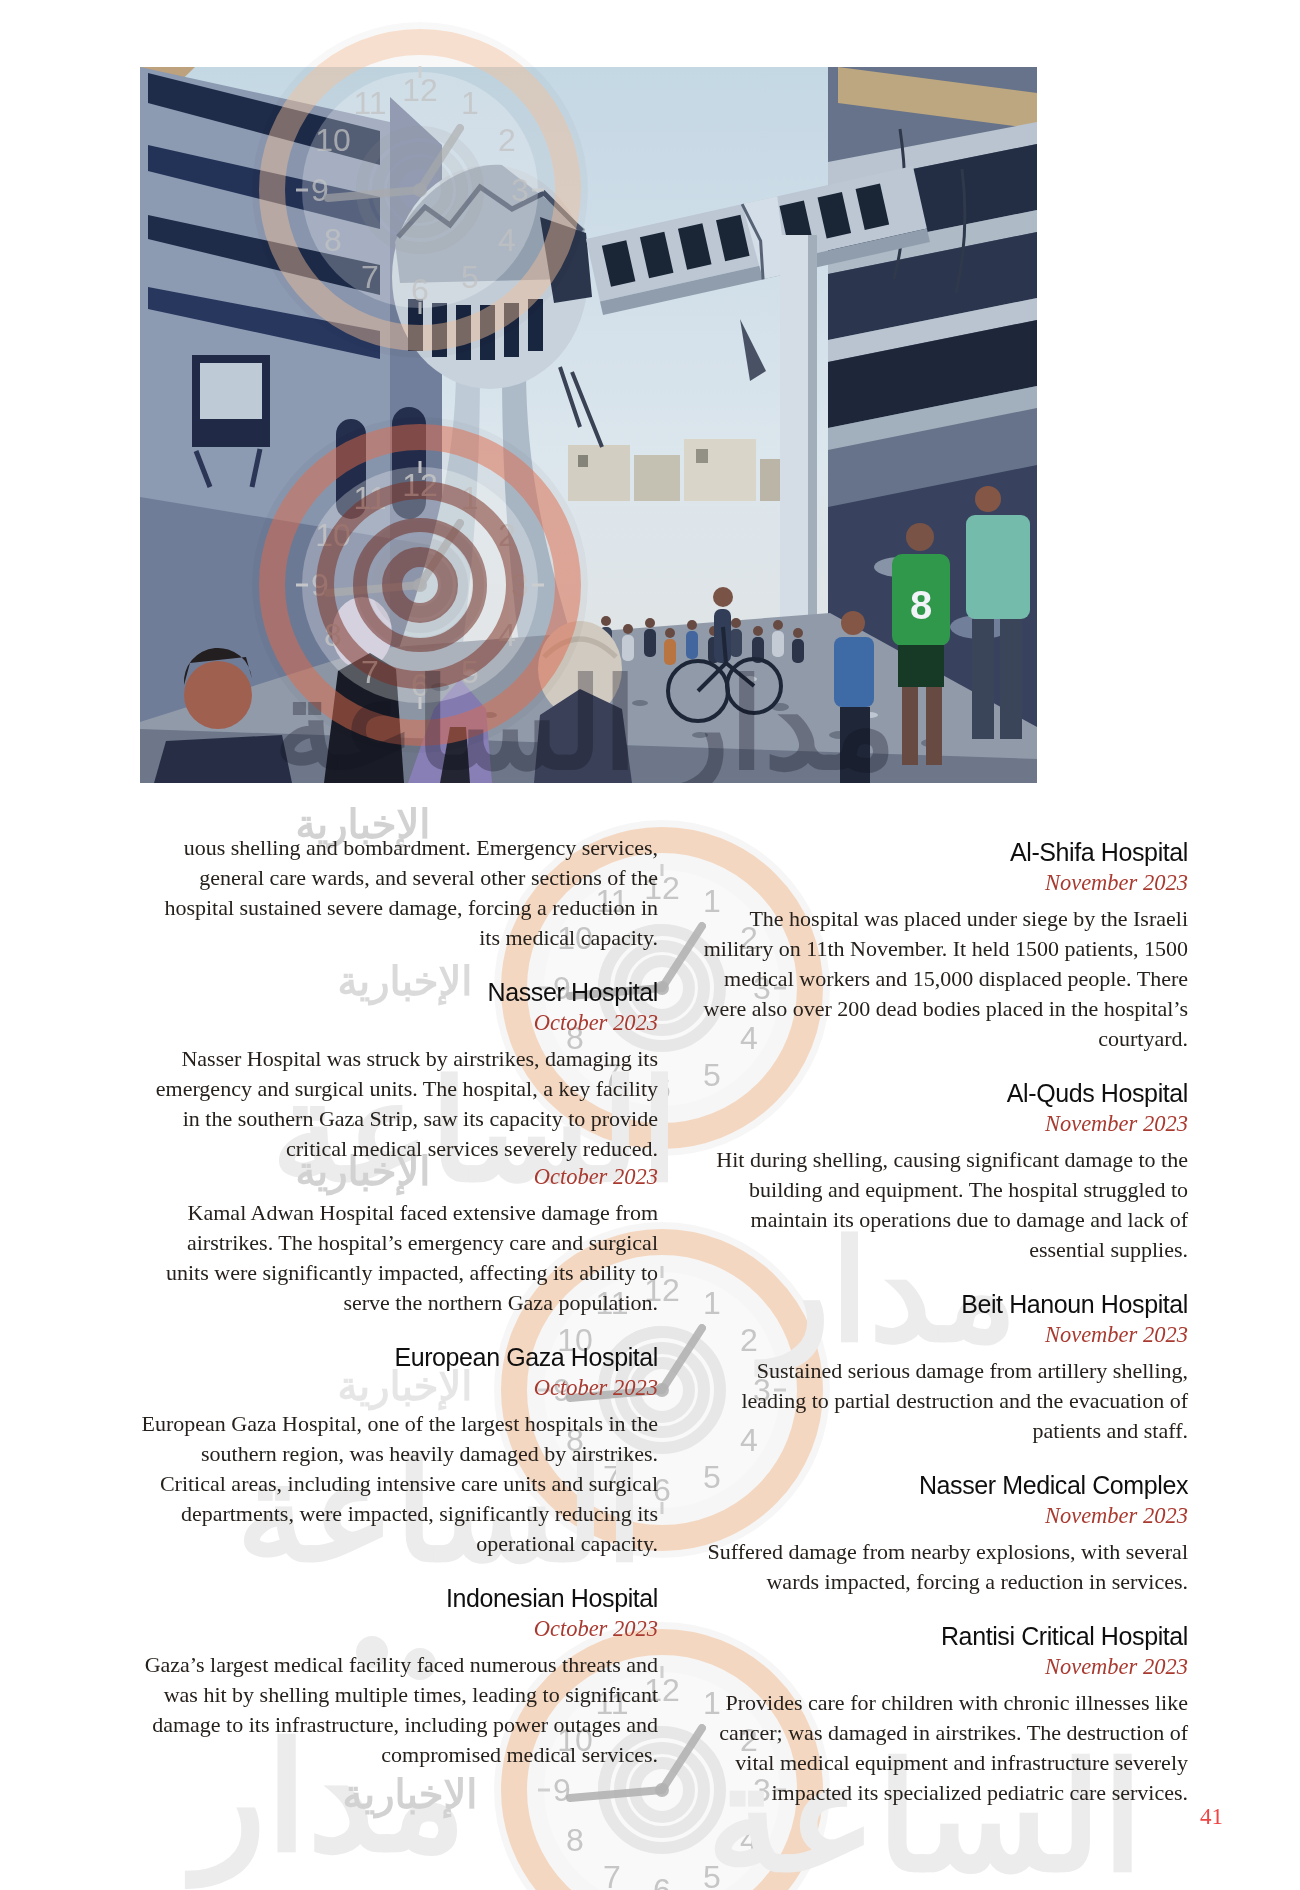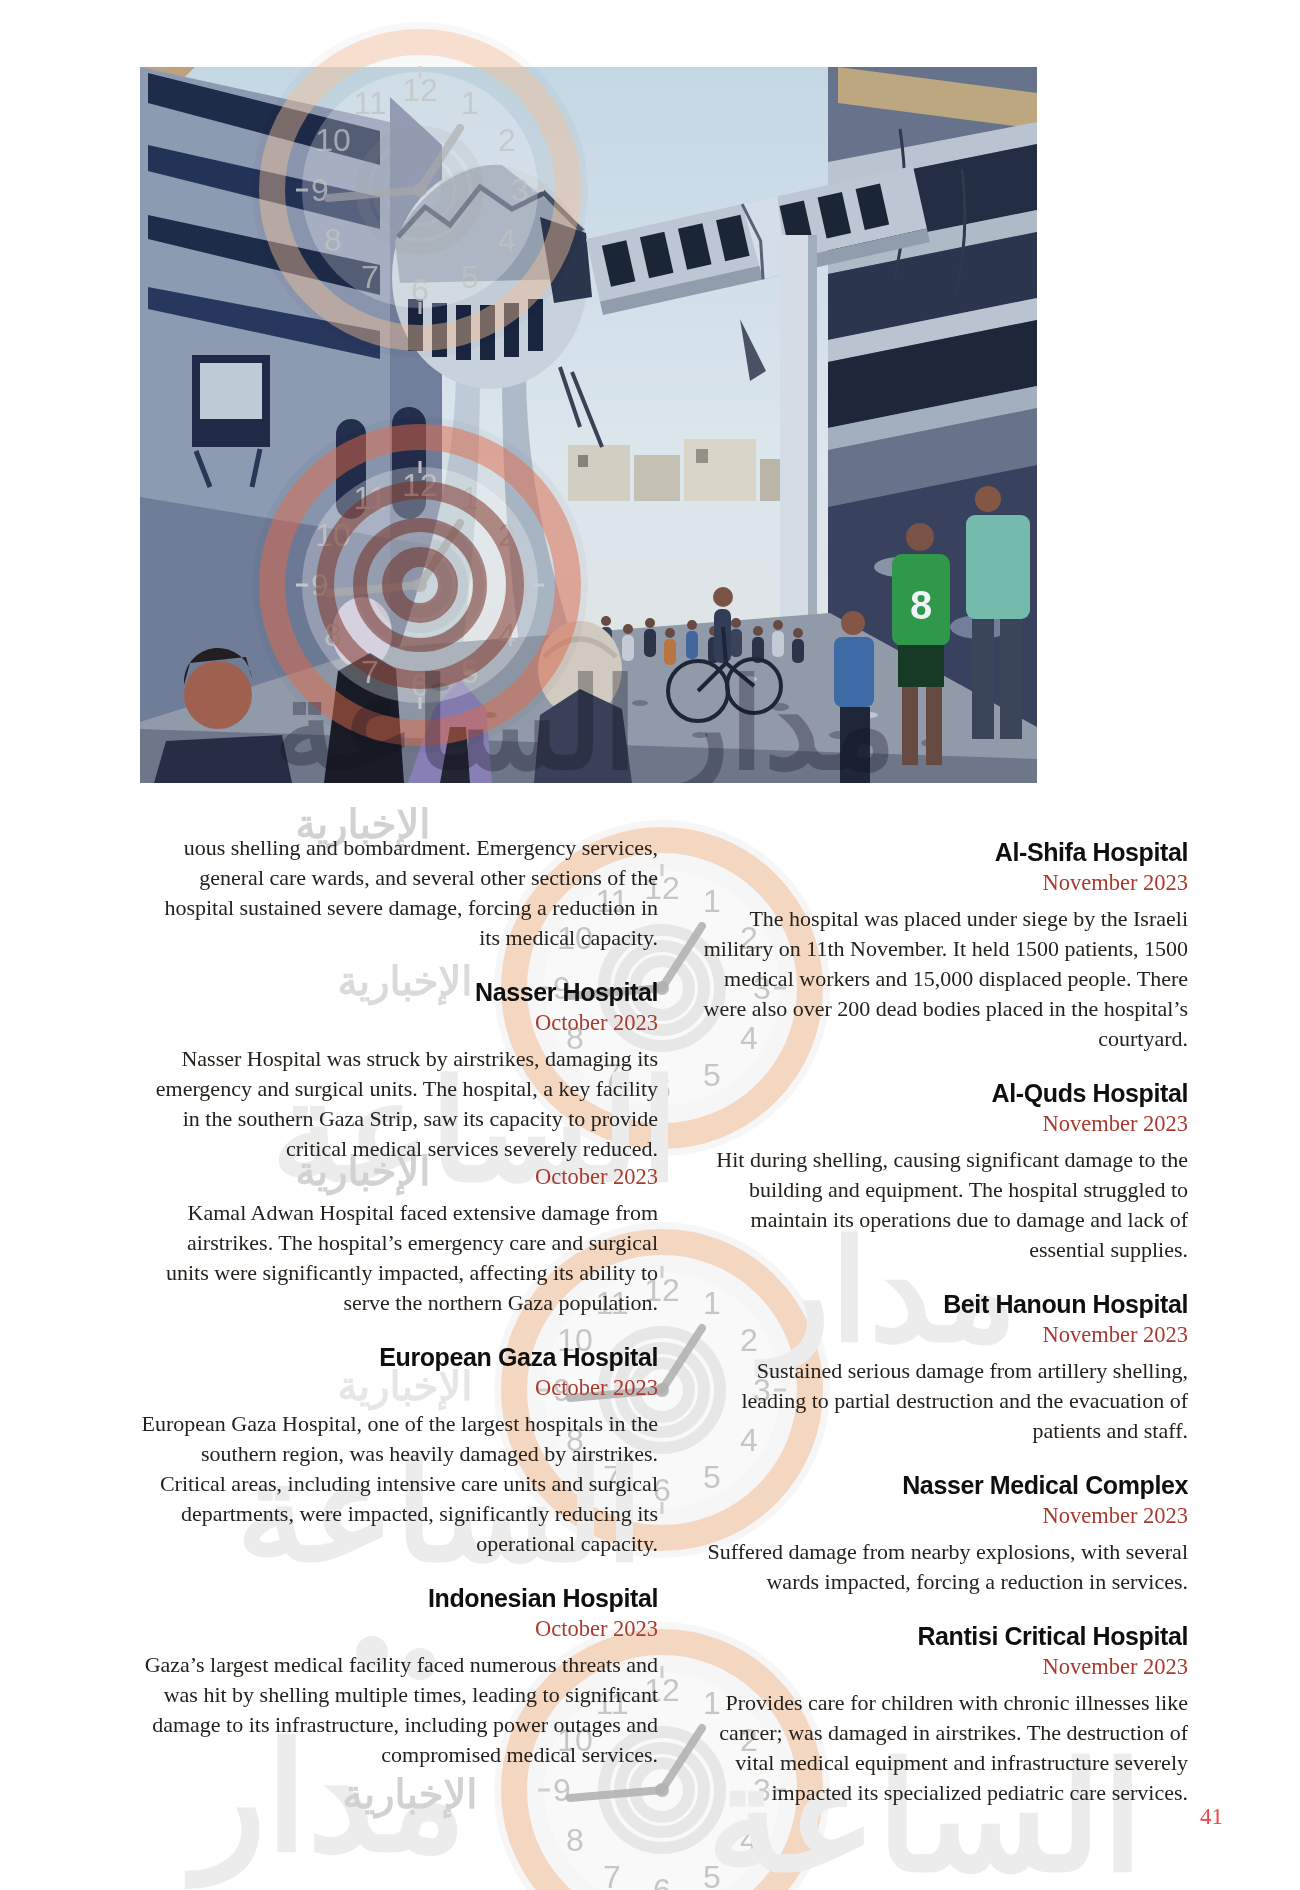--- a/index.html
+++ b/index.html
@@ -8,24 +8,24 @@
   
   .photo-wrap{position:absolute;left:140px;top:67px;width:897px;height:716px;z-index:1;}
   .photo-wrap svg{display:block;width:897px;height:716px;}
   
   .wm{position:absolute;left:0;top:0;width:1300px;height:1890px;z-index:3;pointer-events:none;}
   
   .col{position:absolute;z-index:4;text-align:right;}
   .col-left{left:140px;top:833px;width:518px;}
   .col-right{left:694px;top:839px;width:494px;}
   .col p{margin:0;font-size:22px;line-height:30px;color:#26211c;}
-  .col h3{margin:26px 0 4px 0;font-family:"Liberation Sans",sans-serif;font-weight:700;
+  .col h3{margin:26px 0 4px 0;font-family:"Liberation Sans",sans-serif;font-weight:400;
           font-size:25px;line-height:27px;letter-spacing:-0.4px;color:#0f0f0f;}
   .col .entry:first-child h3{margin-top:0;}
-  .date{font-size:22.5px;line-height:26px;color:#a93a30;margin:0 0 8px 0;}
+  .date{font-style:italic;font-size:22.5px;line-height:26px;color:#a93a30;margin:0 0 8px 0;}
   .page-num{position:absolute;left:1200px;top:1804px;z-index:4;font-size:23px;color:#ef4444;}
 </style>
 </head>
 <body>
 
 <div id="page">
 
   <div class="photo-wrap">
     <svg viewBox="0 0 897 716">
       <defs>

